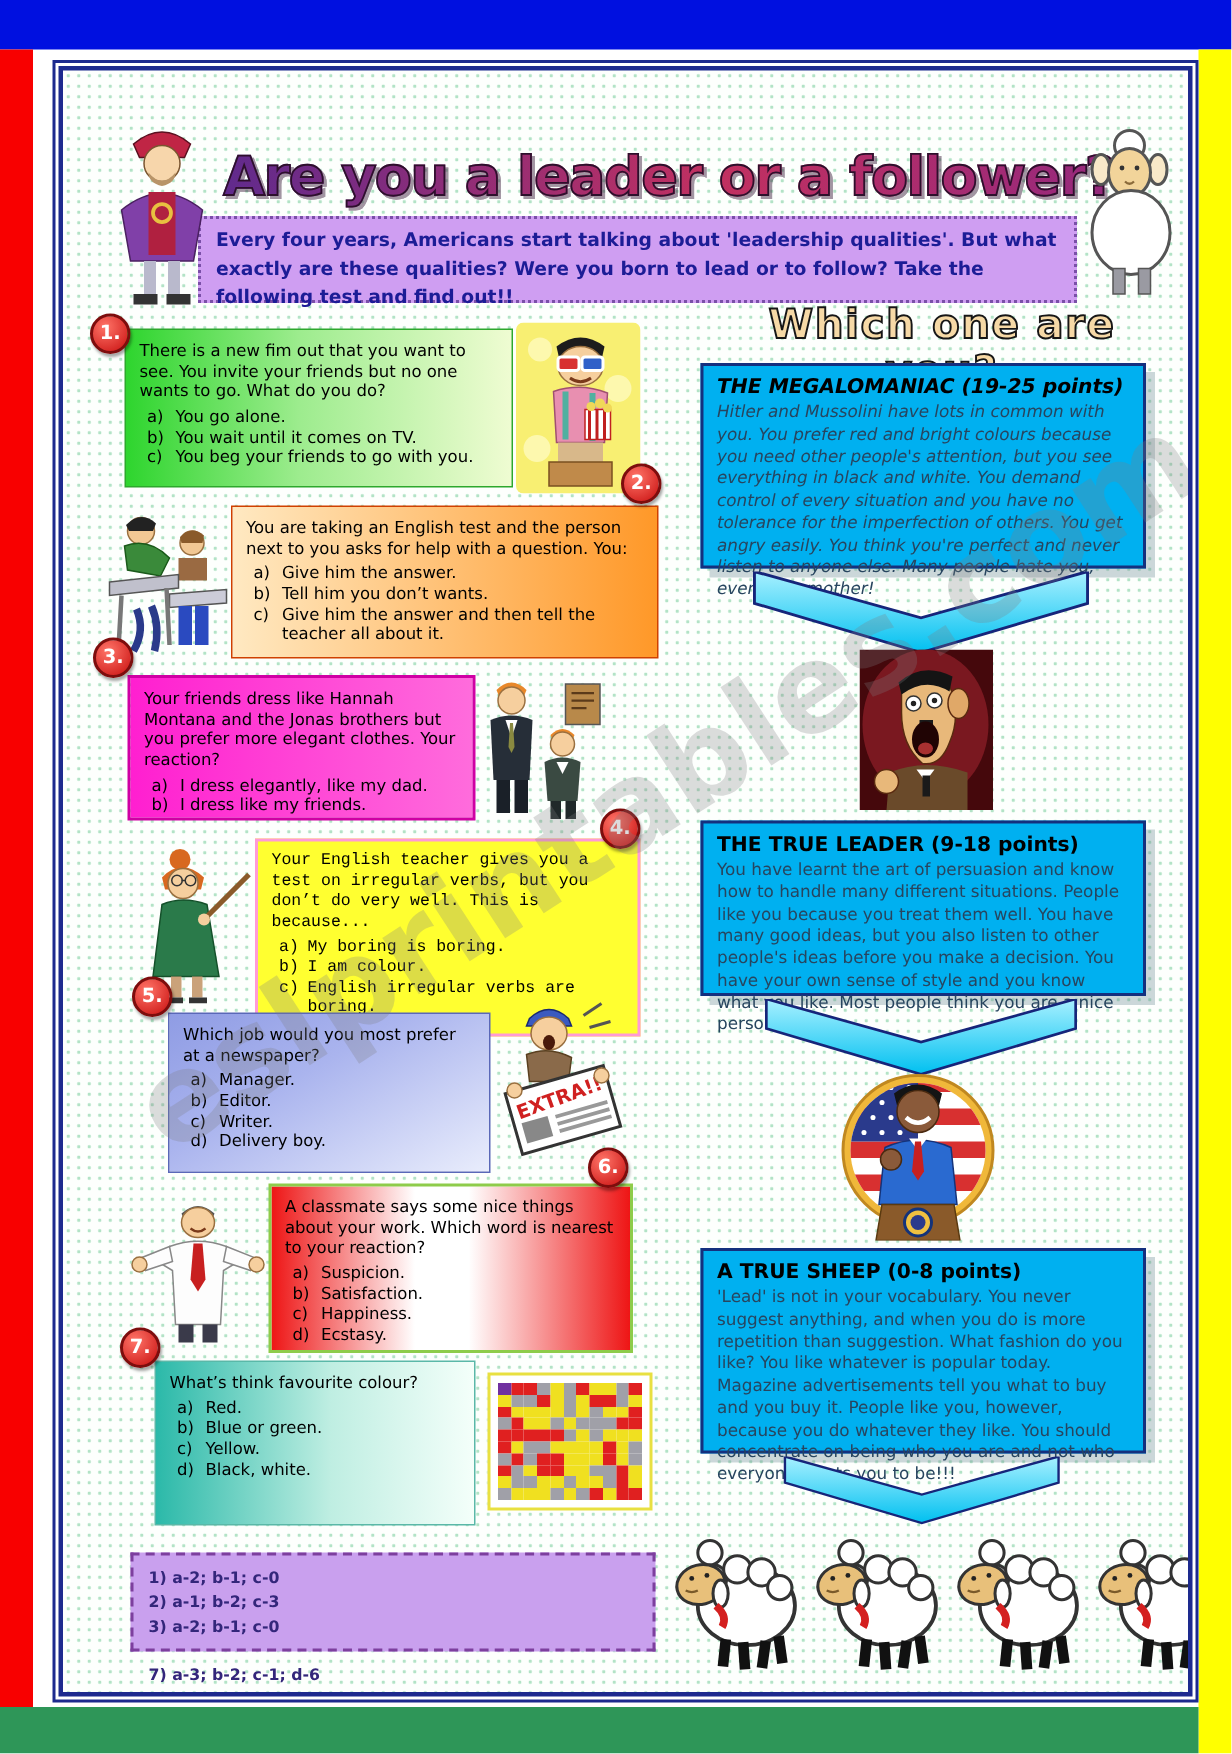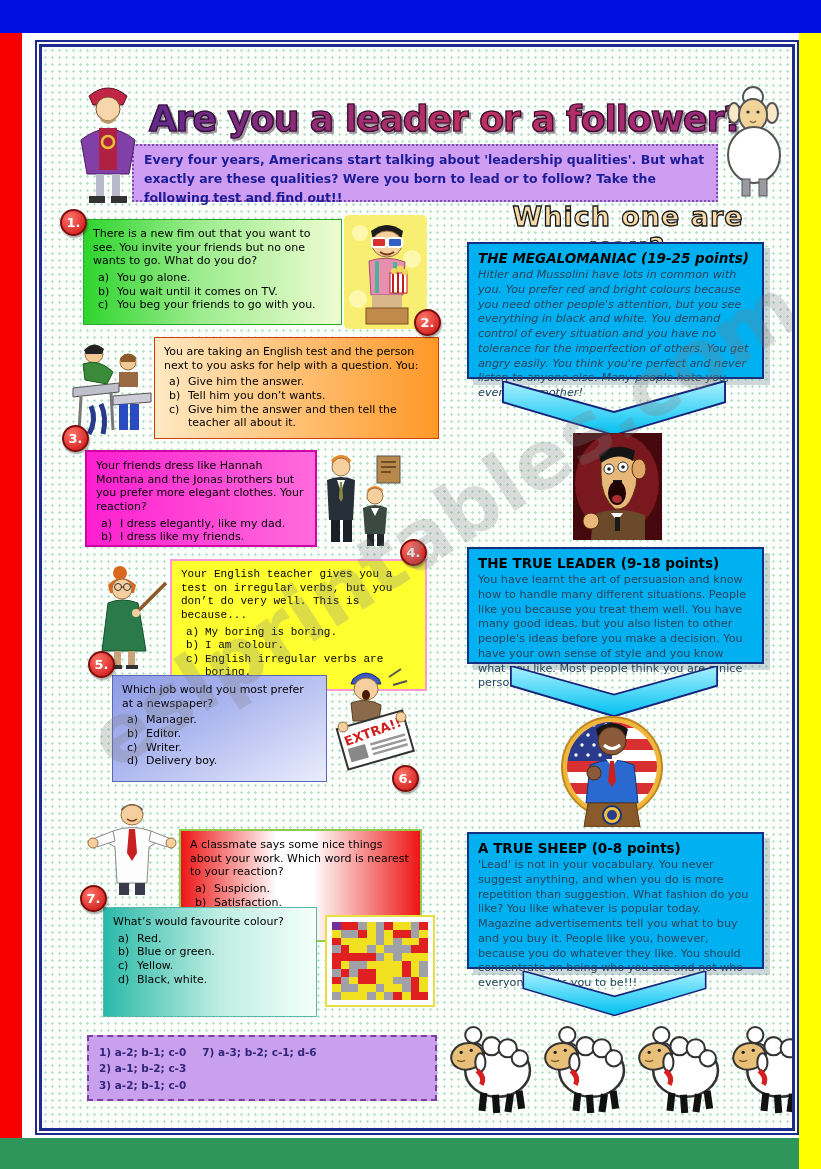--- a/index.html
+++ b/index.html
@@ -30,31 +30,31 @@
   .qpanel{box-sizing:border-box;padding:7px 9px 5px 9px;color:#000;font-size:11px;line-height:1.24;overflow:hidden;}
   .qtext{margin:0 0 3px 0;}
   .opt{display:flex;}
   .opt .lbl{width:24px;flex:0 0 24px;padding-left:5px;box-sizing:border-box;}
   .opt .txt{flex:1;}
   .q1{left:41px;top:172px;width:259px;height:106px;background:linear-gradient(90deg,#2ed52e 0%,#9dec8e 45%,#effcd2 100%);border:1px solid #2da82d;}
   .q2{left:112px;top:290px;width:285px;height:102px;background:linear-gradient(90deg,#ffe9c2 0%,#ff9828 100%);border:1px solid #d04000;}
   .q3{left:43px;top:403px;width:232px;height:97px;background:linear-gradient(90deg,#ff1fd0 0%,#ff6cdc 100%);border:2px solid #cf00a4;}
   .q4{left:128px;top:512px;width:257px;height:132px;background:#ffff30;border:2px solid #ff9ad5;font-family:Liberation Mono, monospace;}
   .q5{left:70px;top:628px;width:215px;height:107px;background:linear-gradient(150deg,#8f9ce4 0%,#aab4ee 40%,#e9edfc 100%);border:1px solid #5a68b8;}
-  .q6{left:137px;top:742px;width:243px;height:113px;background:linear-gradient(90deg,#ee1515 0%,#ffffff 40%,#ffffff 55%,#ee1515 100%);border:2px solid #8ecc4a;margin-top:40px;}
+  .q6{left:137px;top:742px;width:243px;height:113px;background:linear-gradient(90deg,#ee1515 0%,#ffffff 40%,#ffffff 55%,#ee1515 100%);border:2px solid #8ecc4a;}
   .q7{left:61px;top:860px;width:214px;height:110px;background:linear-gradient(90deg,#2bb9a9 0%,#bfeee2 55%,#f4fffa 100%);border:1px solid #5ab8a8;}
   
   .badge{width:27px;height:27px;border-radius:50%;background:radial-gradient(circle at 35% 30%,#ff7468,#c80f0f);
     border:2px solid #7d0d0d;box-sizing:border-box;color:#fff;font-weight:bold;font-size:13px;
     display:flex;align-items:center;justify-content:center;z-index:6;box-shadow:1px 2px 2px rgba(0,0,0,.35);}
   .b1{left:18px;top:162px;} .b2{left:372px;top:262px;} .b3{left:20px;top:378px;} .b4{left:358px;top:492px;}
   .b5{left:46px;top:604px;} .b6{left:350px;top:718px;} .b7{left:38px;top:838px;}
   
   .key-box{left:45px;top:988px;width:350px;height:66px;background:#c9a0ee;border:2px dashed #7d3f9e;
-    box-sizing:border-box;padding:7px 10px;display:flex;gap:16px;color:#33267a;font-size:10.5px;font-weight:bold;line-height:1.55;}
+    box-sizing:border-box;padding:7px 10px;display:flex;gap:16px;color:#33267a;font-size:10.5px;font-weight:bold;line-height:1.55;flex-direction:column;}
   
   .rbox{width:297px;background:#00b0f0;border:2px solid #14307e;box-sizing:border-box;padding:6px 9px;
     box-shadow:6px 6px 0 rgba(110,140,150,.35);}
   .rbox h3{margin:0 0 2px 0;font-size:13.5px;color:#000;}
   .rbox p{margin:0;font-size:11.2px;line-height:1.32;color:#27455f;}
   .r1{left:425px;top:195px;height:137px;font-style:italic;} .r2{left:425px;top:500px;height:117px;} .r3{left:425px;top:785px;height:137px;}
   .arrow{z-index:2;}
   
   .img{z-index:3;}
   .mosaic-card{left:283px;top:868px;width:110px;height:92px;background:#fff;border:2px solid #e8e040;box-sizing:border-box;padding:5px;}
@@ -305,21 +305,21 @@
     <path d="M66 34 L86 42 L82 50 L64 44 Z" fill="#fdfdfd" stroke="#888"></path>
     <circle cx="8" cy="46" r="5" fill="#f6cf9e" stroke="#9a7040"></circle>
     <circle cx="86" cy="46" r="5" fill="#f6cf9e" stroke="#9a7040"></circle>
     <path d="M44 32 h6 l2 24 -5 8 -5 -8 Z" fill="#c82020"></path>
     <rect x="34" y="86" width="10" height="12" fill="#3a3a4a"></rect>
         <rect x="50" y="86" width="10" height="12" fill="#3a3a4a"></rect>
   </svg>
 
   <div class="abs badge b7">7.</div>
   <div class="abs qpanel q7">
-    <p class="qtext">What’s would favourite colour?</p>
+    <p class="qtext">What’s think favourite colour?</p>
     <div class="opt">
           <span class="lbl">a)</span>
           <span class="txt">Red.</span>
         </div>
     <div class="opt">
           <span class="lbl">b)</span>
           <span class="txt">Blue or green.</span>
         </div>
     <div class="opt">
           <span class="lbl">c)</span>

